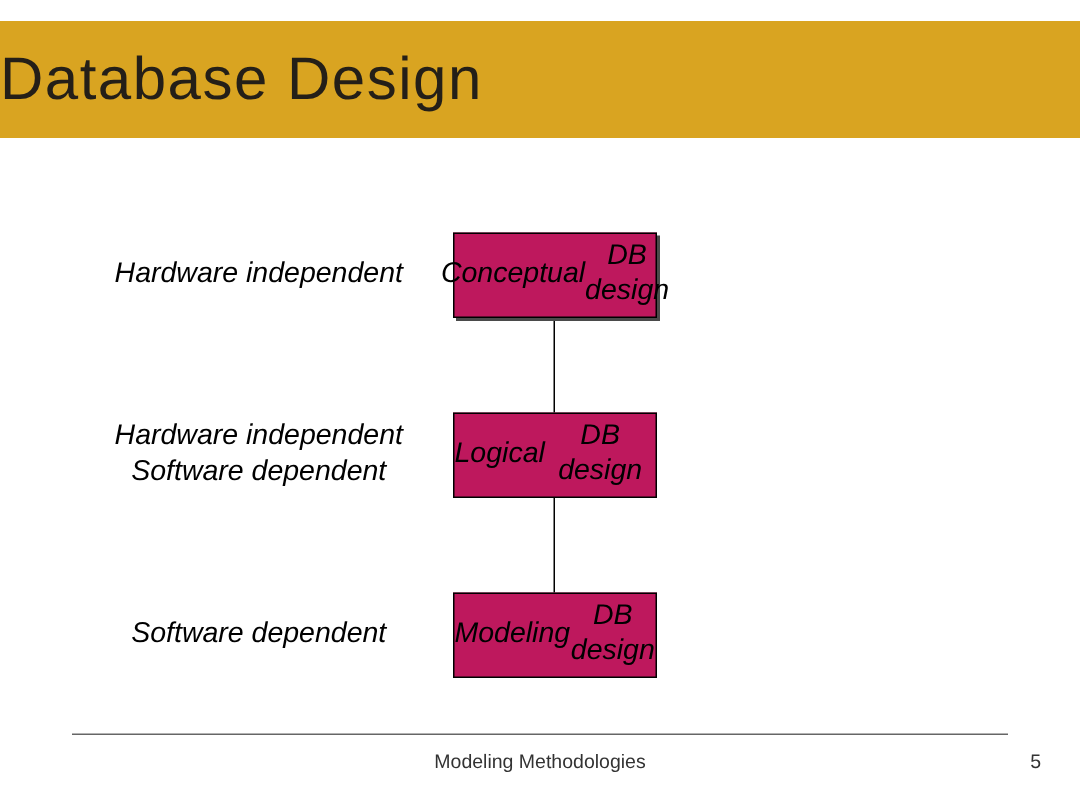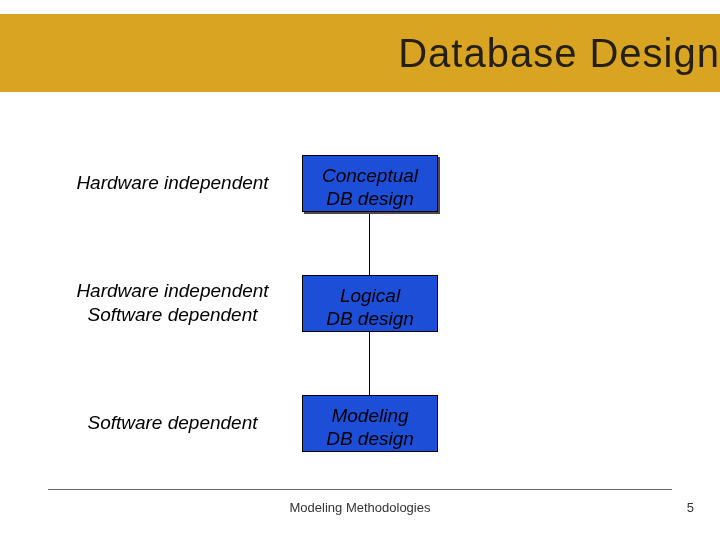--- a/index.html
+++ b/index.html
@@ -14,21 +14,21 @@
   }
   .title-band {
     position: absolute;
     left: 0;
     top: 14px;
     width: 720px;
     height: 78px;
     background: #d9a421;
     display: flex;
     align-items: center;
-    justify-content: flex-end;
+    justify-content: flex-start;
   }
   .title-band h1 {
     margin: 0;
     font-family: Impact, "Arial Black", sans-serif;
     font-size: 40px;
     font-weight: 400;
     color: #241f18;
     letter-spacing: 1px;
   }
   .content {
@@ -51,28 +51,28 @@
     width: 215px;
     font-size: 19px;
     line-height: 1.25;
     text-align: center;
   }
   .box {
     margin-left: 22px;
     width: 134px;
     height: 55px;
     border: 1px solid #000;
-    background: #1d4ed8;
+    background: #be185d;
     font-size: 19px;
     line-height: 1.2;
     text-align: center;
     display: flex;
-    flex-direction: column;
+    flex-direction: row;
     align-items: center;
-    justify-content: flex-end;
+    justify-content: center;
   }
   .box.top {
     box-shadow: 2px 2px 0 #4a4a4a;
   }
   .connector {
     position: absolute;
     left: 369px;
     width: 0;
     border-left: 1px solid #000;
   }

